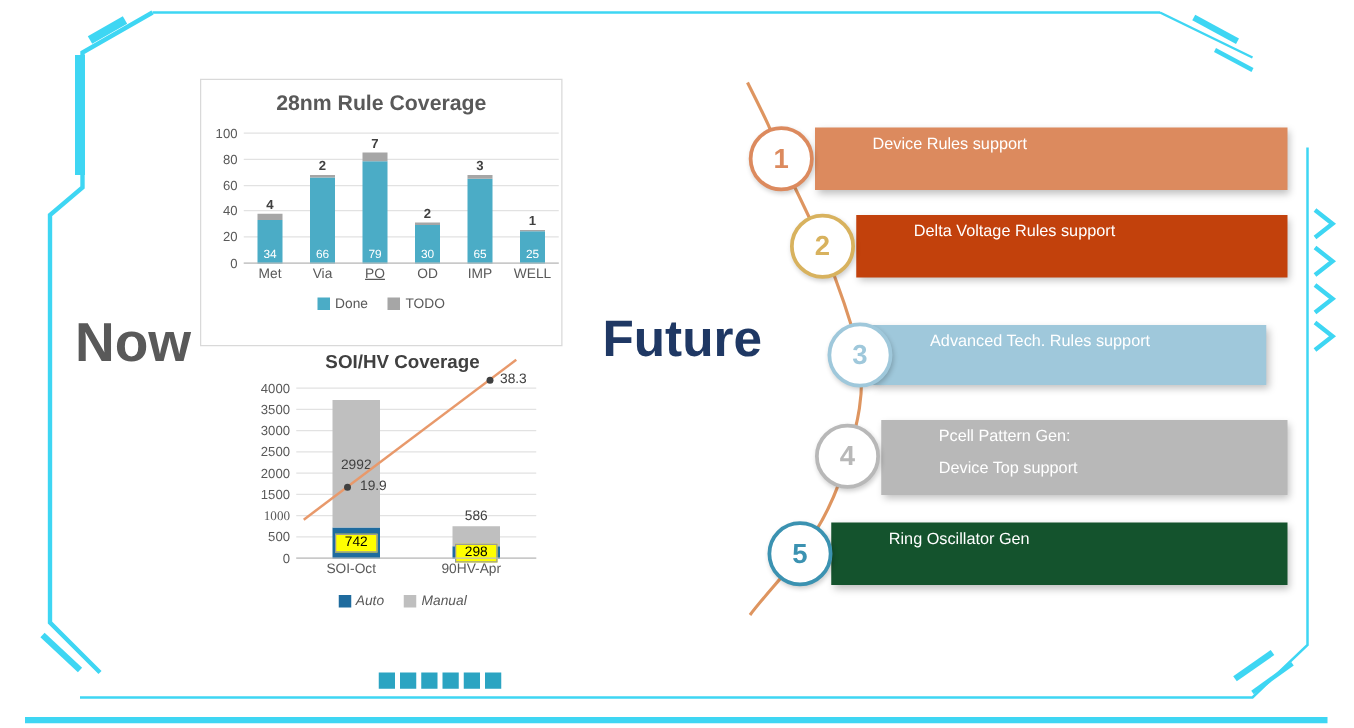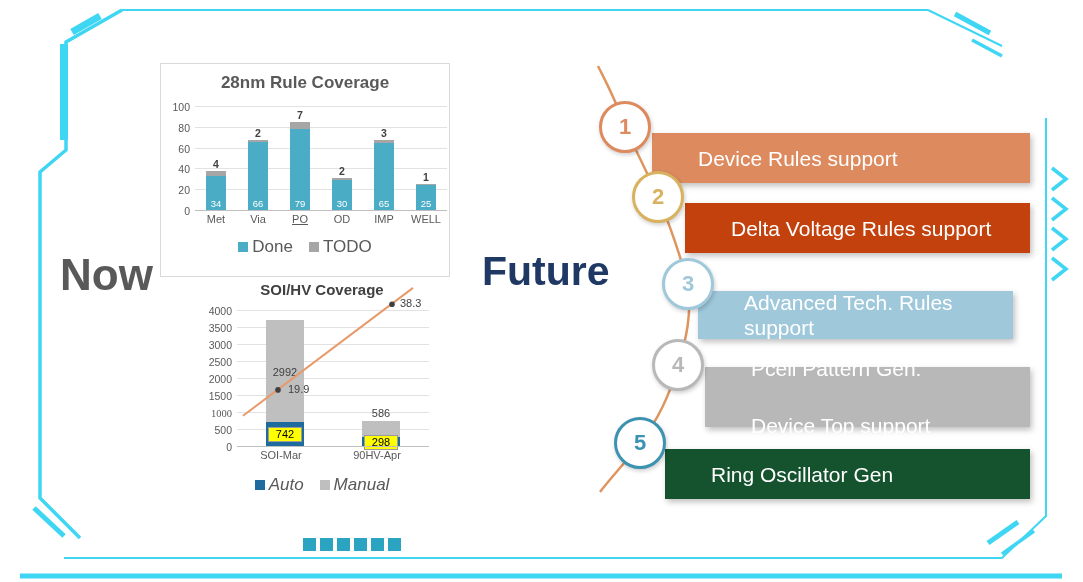--- a/index.html
+++ b/index.html
@@ -22,21 +22,21 @@
   .c1-title{text-align:center; margin-top:9px; font-size:17px; font-weight:bold; color:#595959;}
   .plot-row{position:relative; display:flex; margin-top:14px; margin-left:4px;}
   .yaxis{position:relative; font-size:10.5px; color:#595959;}
   .yaxis .ytl{position:absolute; right:5px; white-space:nowrap;}
   .area{position:relative; overflow:visible;}
   .area::after{content:""; position:absolute; left:0; right:0; bottom:0; height:1px; background:#BFBFBF;}
   .gl{position:absolute; left:0; right:0; height:1px; background:#E2E2E2;}
   .seg{position:absolute;}
   .xaxis{position:relative; height:16px; font-size:11px; color:#595959;}
   .xaxis .xtl{position:absolute; top:2px; width:80px; text-align:center;}
-  .legend{display:flex; justify-content:center; gap:16px; font-size:17px; color:#595959;}
+  .legend{display:flex; justify-content:center; gap:16px; font-size:11px; color:#595959;}
   .leg-item{display:inline-flex; align-items:center;}
   .leg-sq{display:inline-block; width:10px; height:10px; margin-right:4px;}
   #yax1{width:30px; height:104px;}
   #area1{width:252px; height:104px;}
   #xax1{margin-left:34px; width:252px;}
   #leg1{margin-top:10px;}
   .done-label{position:absolute; width:30px; text-align:center; font-size:9.5px; color:#fff;}
   .todo-label{position:absolute; width:30px; text-align:center; font-size:10.5px; font-weight:bold; color:#404040;}
 
   
@@ -48,29 +48,29 @@
   #leg2{margin-top:12px;font-style:italic;}
   .c2 .plot-row{margin-top:13px;}
   .c2lab{position:absolute; text-align:center; font-size:11px; color:#404040;}
   .ylab{position:absolute; width:34px; text-align:center; font-size:11px; color:#000; background:var(--yellow); border:1px solid #9a9a9a; line-height:13px;}
   .line-lab{position:absolute; font-size:11px; color:#404040; white-space:nowrap;}
 
   
   .future-list{position:absolute; inset:0; pointer-events:none;}
   .connector{position:absolute; inset:0;}
   .conn{fill:none; stroke:var(--orange); stroke-width:2.5;}
-  .fbar{position:absolute; display:flex; flex-direction:column; justify-content:center; padding-left:46px; color:#fff; font-size:21px; line-height:25px; box-shadow:2px 3px 6px rgba(0,0,0,.25);margin-top:31px;}
+  .fbar{position:absolute; display:flex; flex-direction:column; justify-content:flex-start; padding-left:46px; color:#fff; font-size:13px; line-height:25px; box-shadow:2px 3px 6px rgba(0,0,0,.25);}
   .fcircle{position:absolute; width:52px; height:52px; border-radius:50%; background:#fff; border:3px solid; display:flex; align-items:center; justify-content:center; font-size:22px; font-weight:bold; box-shadow:1px 2px 4px rgba(0,0,0,.2);}
   .fi1 .fbar{left:652px; top:102px; width:378px; height:50px;}
   .fi1 .fcircle{left:599px; top:101px;}
   .fi2 .fbar{left:685px; top:172px; width:345px; height:50px;}
   .fi2 .fcircle{left:632px; top:171px;}
   .fi3 .fbar{left:698px; top:260px; width:315px; height:48px;}
   .fi3 .fcircle{left:662px; top:258px;}
-  .fi4 .fbar{left:705px; top:336px; width:325px; height:60px;gap:32px;}
+  .fi4 .fbar{left:705px; top:336px; width:325px; height:60px;}
   .fi4 .fcircle{left:652px; top:339px;}
   .fi5 .fbar{left:665px; top:418px; width:365px; height:50px;}
   .fi5 .fcircle{left:614px; top:417px;}
 </style>
 </head>
 <body>
 
 <div class="slide">
 
   <svg class="frame" width="1083" height="582" viewBox="0 0 1083 582">
@@ -199,21 +199,21 @@
           <svg width="192" height="166" style="position: absolute; left: 0px; top: -30px; overflow: visible; pointer-events: none;">
             <line x1="6" y1="134.72" x2="176" y2="6.88000000000001" stroke="#E8996B" stroke-width="2"></line>
             <circle cx="41" cy="108.88000000000001" r="2.8" fill="#404040"></circle>
             <circle cx="155" cy="23.199999999999996" r="2.8" fill="#404040"></circle>
           </svg>
           <div class="line-lab" style="left: 51px; top: 71.88px;">19.9</div>
           <div class="line-lab" style="left: 163px; top: -13.8px;">38.3</div>
         </div>
     </div>
     <div class="xaxis" id="xax2">
-        <div class="xtl" style="left: 8px;">SOI-Mar</div>
+        <div class="xtl" style="left: 8px;">SOI-Oct</div>
         <div class="xtl" style="left: 104px;">90HV-Apr</div>
       </div>
     <div class="legend" id="leg2">
         <span class="leg-item">
           <span class="leg-sq" style="background: rgb(31, 107, 158);"></span>
           <span class="leg-tx">Auto</span>
         </span>
         <span class="leg-item">
           <span class="leg-sq" style="background: rgb(191, 191, 191);"></span>
           <span class="leg-tx">Manual</span>

